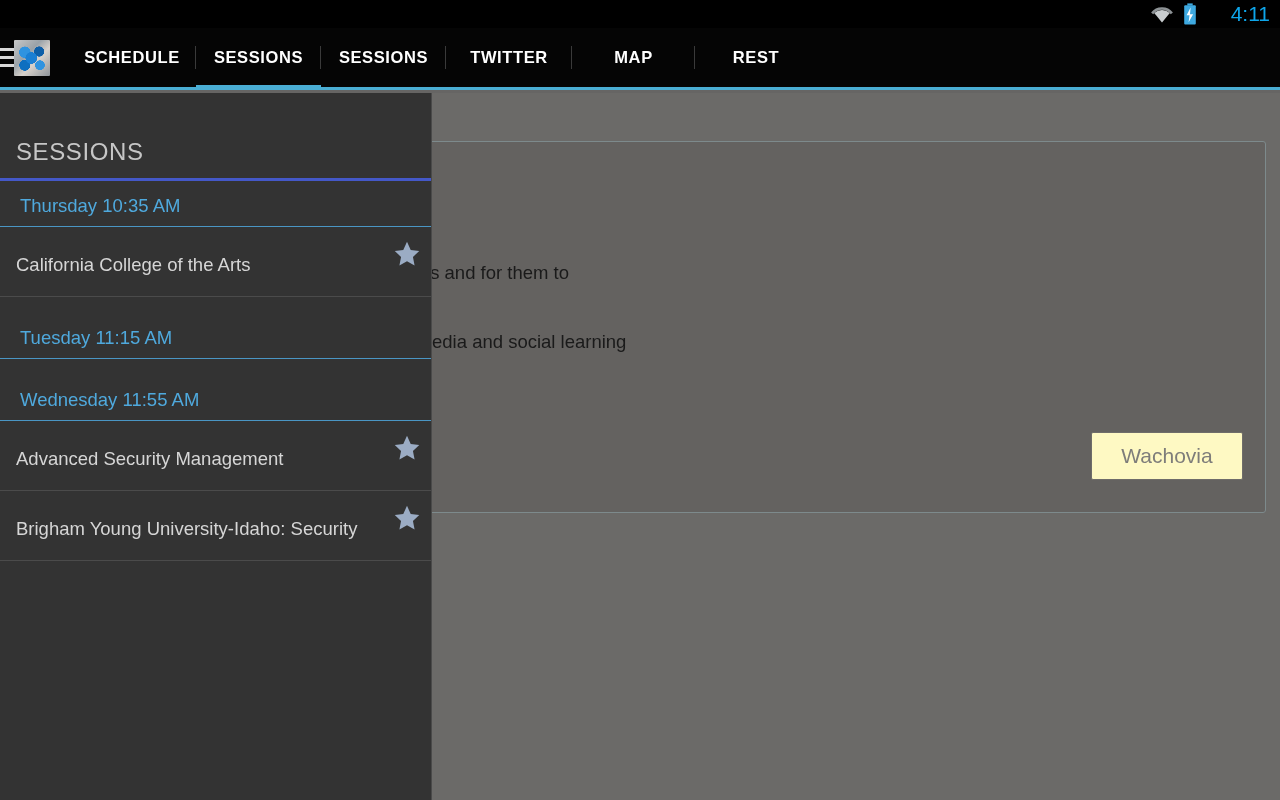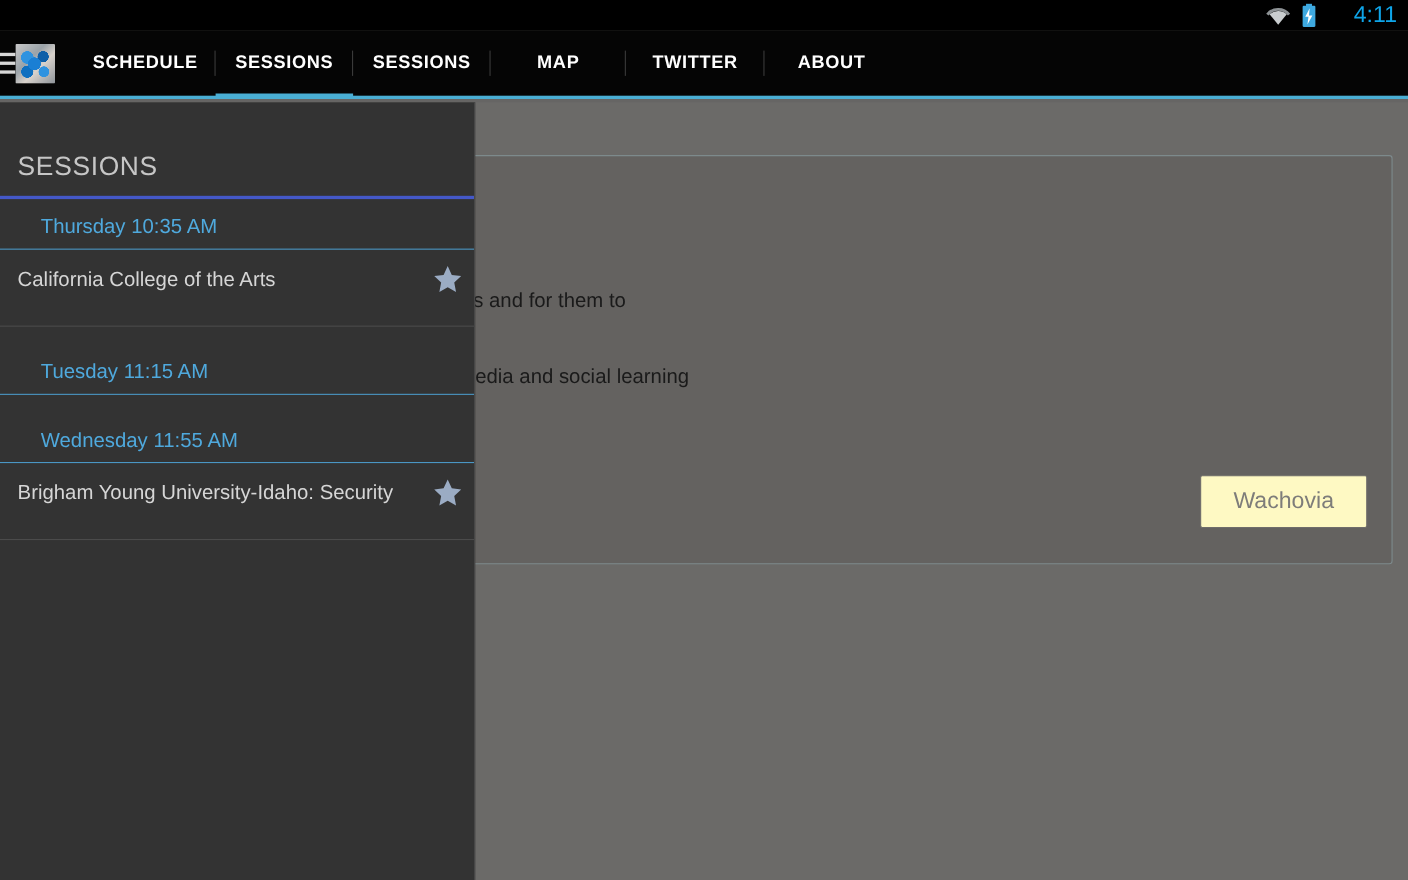--- a/index.html
+++ b/index.html
@@ -188,40 +188,41 @@
     border-bottom: 3px solid #4458c8;
   }
   .drawer-title {
     color: #c6c6c6;
     font-size: 24px;
     letter-spacing: 0.6px;
   }
 
   .time-group { }
   .time-header {
-    padding: 14px 0 9px 37px;
+    padding: 14px 0 9px 20px;
     color: #4fa9dd;
     font-size: 18.5px;
     border-bottom: 1px solid #4a96c4;
   }
   .time-header.pad-tall { padding-top: 30px; }
 
   .session-row {
     position: relative;
     min-height: 70px;
     padding: 15px 50px 15px 16px;
     border-bottom: 1px solid #4b4b4b;
     display: block;
     cursor: pointer;
   }
   .session-title {
     color: #d6d6d6;
     font-size: 18.5px;
     line-height: 23px;
     max-width: 372px;
+    margin-top: 11px;
   }
   .star-icon {
     position: absolute;
     right: 10px;
     top: 13px;
     width: 28px;
     height: 28px;
   }
 </style>
 </head>
@@ -259,30 +260,30 @@
 
       </div>
       <div class="tab active" style="width:125px">
         <span class="tab-label">SESSIONS</span>
         <span class="underline"></span>
       </div>
       <div class="tab" style="width:125px">
         <span class="tab-label">SESSIONS</span>
 
       </div>
+      <div class="tab" style="width:126px">
+        <span class="tab-label">TWITTER</span>
+
+      </div>
       <div class="tab" style="width:123px">
         <span class="tab-label">MAP</span>
 
       </div>
-      <div class="tab" style="width:126px">
-        <span class="tab-label">TWITTER</span>
-
-      </div>
       <div class="tab" style="width:122px">
-        <span class="tab-label">ABOUT</span>
+        <span class="tab-label">REST</span>
 
       </div>
     </div>
   </div>
 
   <div class="content-area">
     <div class="detail-card">
       <div class="detail-line dl1">Center for Online eLearning, Pearson Research &amp; Innovation Network</div>
       <div class="detail-line dl2">for personalizing learning, encouraging you to connect with your learners and for them to</div>
       <div class="detail-line dl3">the challenges and opportunities that exist when incorporating social media and social learning</div>
@@ -310,20 +311,26 @@
 
     <div class="time-group">
       <div class="time-header pad-tall">Tuesday 11:15 AM</div>
 
 
     </div>
 
     <div class="time-group">
       <div class="time-header pad-tall">Wednesday 11:55 AM</div>
 
+      <div class="session-row">
+        <div class="session-title">Advanced Security Management</div>
+        <svg class="star-icon" viewBox="0 0 24 24">
+          <path d="M12 1.6 l3.2 6.9 7.3 0.9 -5.4 5.1 1.4 7.4 -6.5 -3.7 -6.5 3.7 1.4 -7.4 -5.4 -5.1 7.3 -0.9 Z" fill="#9bacc4"></path>
+        </svg>
+      </div>
 
       <div class="session-row">
         <div class="session-title">Brigham Young University-Idaho: Security</div>
         <svg class="star-icon" viewBox="0 0 24 24">
           <path d="M12 1.6 l3.2 6.9 7.3 0.9 -5.4 5.1 1.4 7.4 -6.5 -3.7 -6.5 3.7 1.4 -7.4 -5.4 -5.1 7.3 -0.9 Z" fill="#9bacc4"></path>
         </svg>
       </div>
     </div>
 
   </div>

